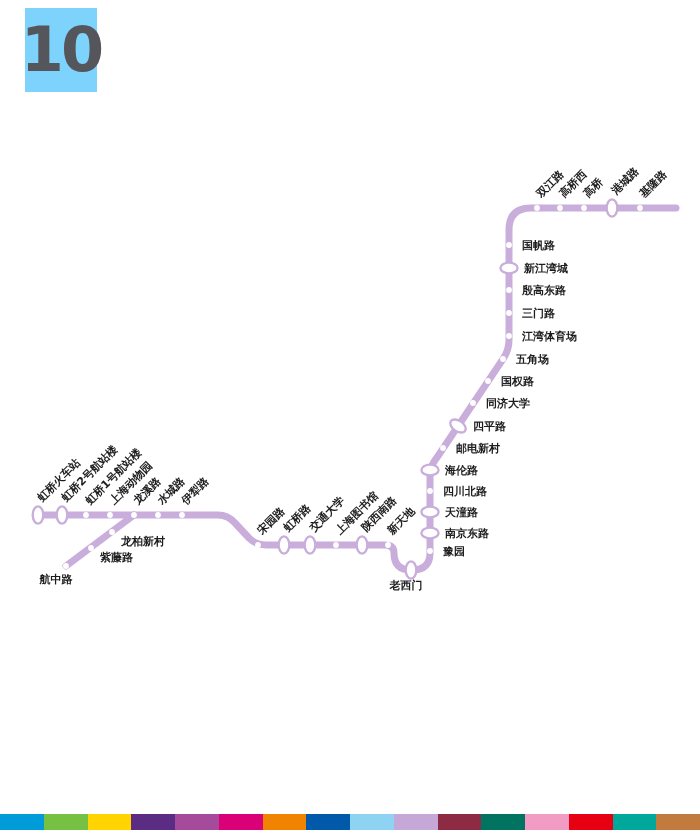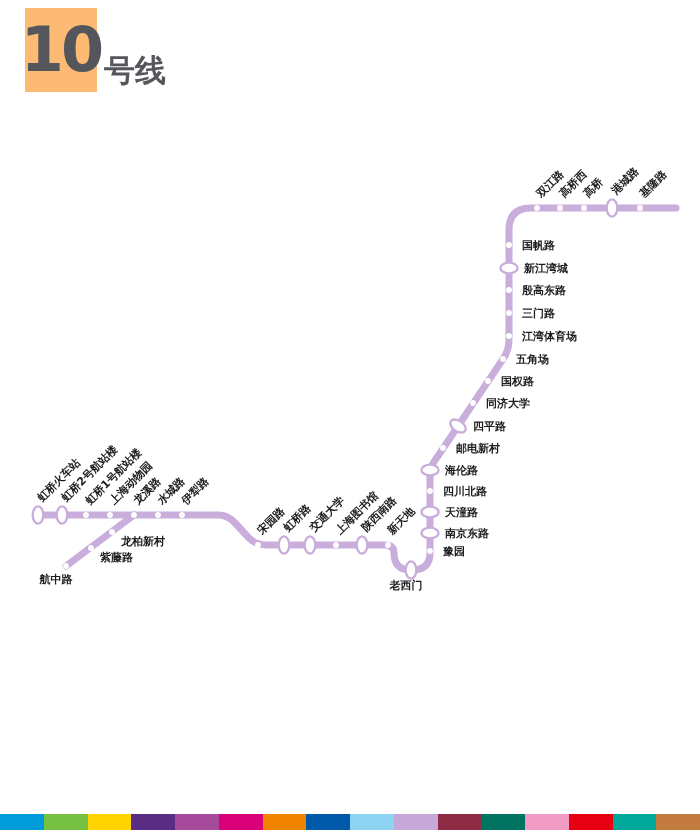--- a/index.html
+++ b/index.html
@@ -1,21 +1,21 @@
 <!DOCTYPE html>
 <html><head>
 <meta charset="utf-8">
 <style>
   * { margin:0; padding:0; box-sizing:border-box; }
   html,body { background:#fff; font-family:"DejaVu Sans", sans-serif; }
   .page { position:relative; width:700px; height:840px; background:#fff; overflow:hidden; }
 
   
   .badge { position:absolute; left:25px; top:8px; width:72px; height:84px;
-           background:#fdba74; display:flex; align-items:center; justify-content:center; }
+           background:#7dd3fc; display:flex; align-items:center; justify-content:center; }
   .badge .num { font-size:62px; font-weight:bold; color:#54565b; letter-spacing:-3px; line-height:1; }
   .suffix { position:absolute; left:104px; top:50px; font-size:31px; font-weight:bold; color:#54565b; }
 
   
   svg.map { position:absolute; left:0; top:0; }
 
   
   .footer { position:absolute; left:0; top:760px; width:700px; height:54px; background:#fff; }
   .watermark { position:absolute; right:5px; top:789px; font-size:13px; color:rgba(150,150,150,.9); }
 
@@ -24,21 +24,20 @@
   .color-bar div { flex:1; }
 </style>
 </head>
 <body>
 
 <div class="page">
 
   <div class="badge">
     <span class="num">10</span>
   </div>
-  <div class="suffix">号线</div>
 
   <svg class="map" id="map-svg" width="700" height="840" viewBox="0 0 700 840">
       <path d="M 676 208 L 531 208 Q 509 208 509 230 L 509 340 Q 509 350 503 359 L 438 456 Q 430 466 430 474 L 430 553 Q 430 570 412 570 L 411 570 Q 394 570 394 553 Q 394 545 385 545 L 266 545 Q 256 545 249 538 L 235 523 Q 228 515 218 515 L 38 515" fill="none" stroke="#c9addb" stroke-width="7" stroke-linecap="round" stroke-linejoin="round"></path>
       <path d="M 134 515 L 66 566" fill="none" stroke="#c9addb" stroke-width="7" stroke-linecap="round" stroke-linejoin="round"></path>
       <circle cx="640" cy="208" r="2.9" fill="#fff"></circle>
       <text fill="#1d1d1f" font-size="11" font-weight="600" transform="translate(644 198) rotate(-45)" text-anchor="start">基隆路</text>
       <ellipse cx="612" cy="208" rx="5.3" ry="8.6" fill="#fff" stroke="#c9addb" stroke-width="2.3"></ellipse>
       <text fill="#1d1d1f" font-size="11" font-weight="600" transform="translate(616 195) rotate(-45)" text-anchor="start">港城路</text>
       <circle cx="584" cy="208" r="2.9" fill="#fff"></circle>
       <text fill="#1d1d1f" font-size="11" font-weight="600" transform="translate(588 198) rotate(-45)" text-anchor="start">高桥</text>

